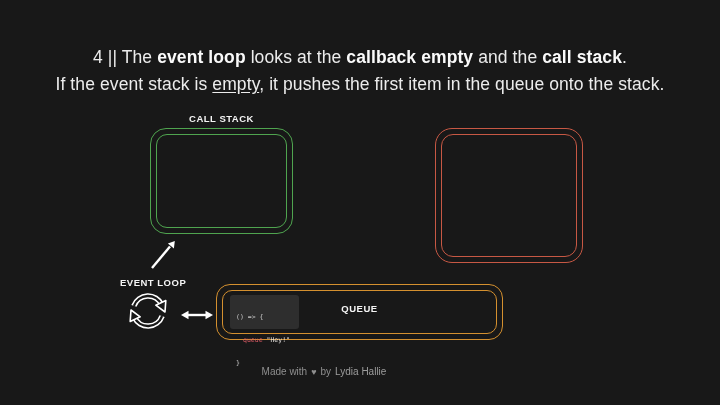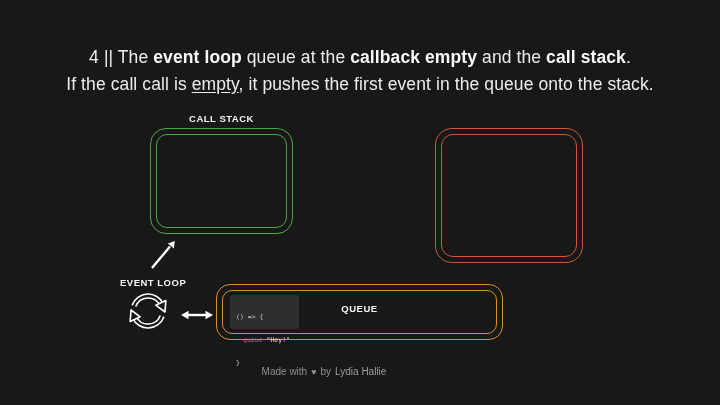--- a/index.html
+++ b/index.html
@@ -54,22 +54,22 @@
   }
   .footer b{font-weight:400;color:#9d9d9d;}
   .heart{font-size:9px;position:relative;top:.5px;}
 </style>
 </head>
 <body>
 
 <div class="stage">
 
   <div class="title">
-    <div><span>4 || The </span><b>event loop</b><span> queue at the </span><b>callback empty</b><span> and the </span><b>call stack</b><span>.</span></div>
-    <div><span>If the call call is </span><span class="u">empty</span><span>, it pushes the first event in the queue onto the stack.</span></div>
+    <div><span>4 || The </span><b>event loop</b><span> looks at the </span><b>callback empty</b><span> and the </span><b>call stack</b><span>.</span></div>
+    <div><span>If the event stack is </span><span class="u">empty</span><span>, it pushes the first item in the queue onto the stack.</span></div>
   </div>
 
   <div class="panel-label" style="left:150px;top:113px;width:143px;">CALL STACK</div>
   <div class="dbox green box-callstack">
     <div class="inner"></div>
   </div>
 
   <div class="dbox red box-webapi">
     <div class="inner"></div>
   </div>

